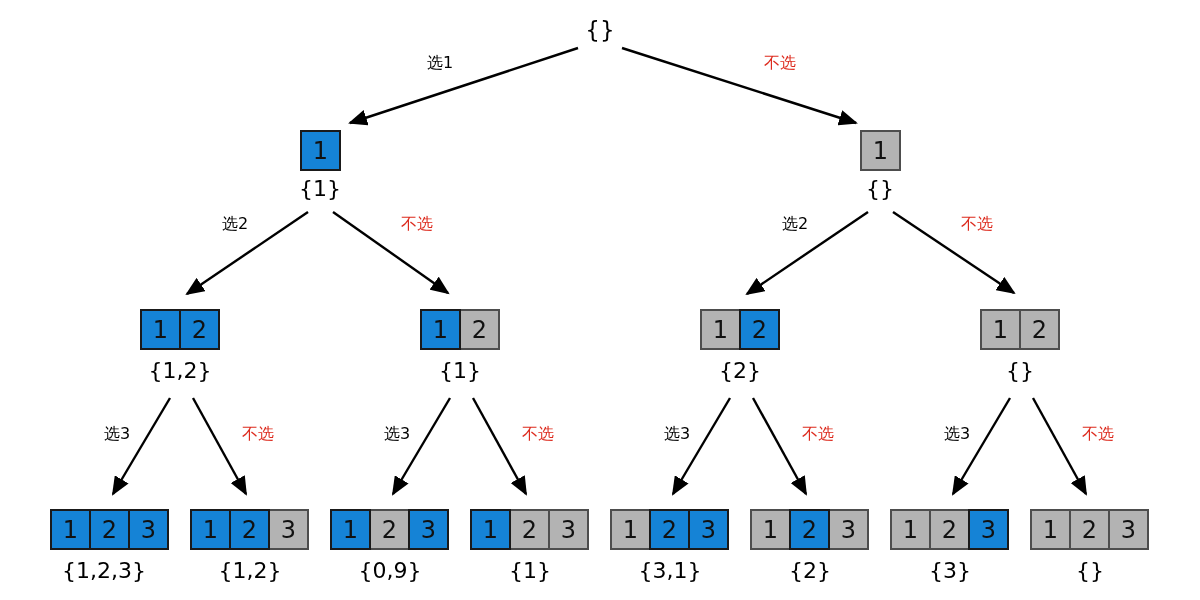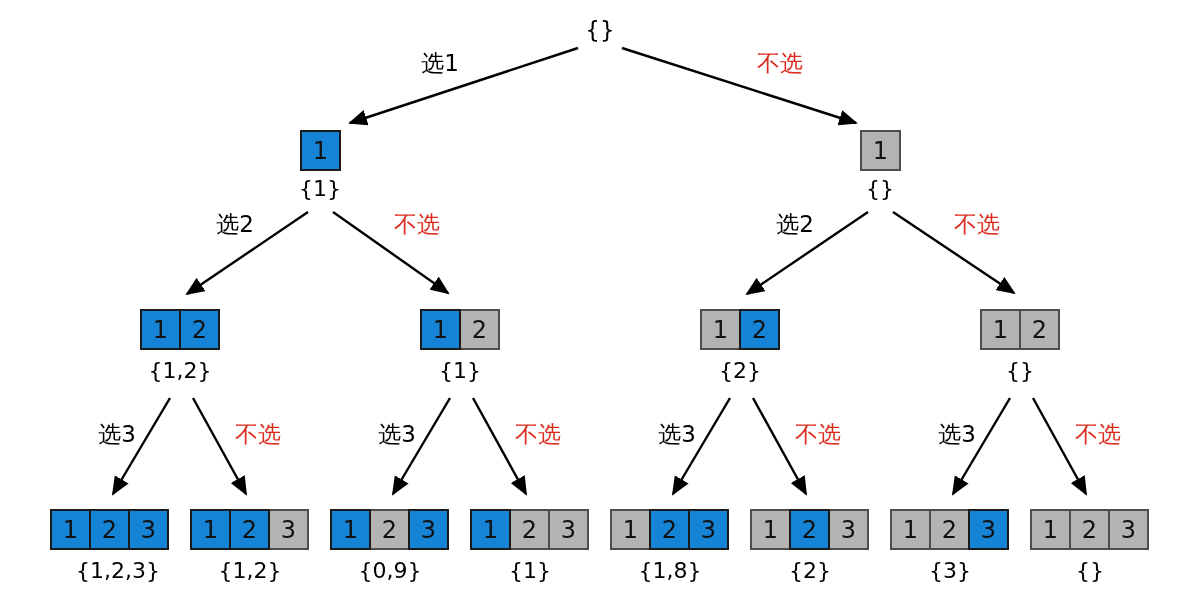--- a/index.html
+++ b/index.html
@@ -21,21 +21,21 @@
   .cell + .cell { margin-left: -2px; }
   .cell.sel   { background: var(--sel-fill, #1583d6); border: 2px solid var(--sel-border, #1a1a1a); z-index: 2; }
   .cell.unsel { background: var(--unsel-fill, #b3b3b3); border: 2px solid var(--unsel-border, #4d4d4d); z-index: 1; }
 
   .lbl {
     position: absolute; transform: translate(-50%, -50%);
     white-space: nowrap; line-height: 1;
   }
   .set-label  { font-size: 22px; color: var(--set-text, #000); }
   .root-label { font-size: 23px; }
-  .edge-label { font-size: 23px; }
+  .edge-label { font-size: 16px; }
   .edge-label.choose { color: var(--choose-text, #000); }
   .edge-label.skip   { color: var(--skip-text, #dd2b1e); font-family: Liberation Serif, serif; }
 </style>
 </head>
 <body>
 
 <div class="canvas">
 
   <svg class="edges" width="1200" height="600">
     <defs>
@@ -113,21 +113,21 @@
   <div class="lbl edge-label choose" style="left:677px; top:434px">选3</div>
   <div class="lbl edge-label skip" style="left:818px; top:434px">不选</div>
   <div class="lbl edge-label choose" style="left:957px; top:434px">选3</div>
   <div class="lbl edge-label skip" style="left:1098px; top:434px">不选</div>
 
   <div class="node" style="left:50px; top:509px">
       <span class="cell sel">1</span>
       <span class="cell sel">2</span>
       <span class="cell sel">3</span>
     </div>
-  <div class="lbl set-label" style="left:118px; top:571px">{1,2,3}</div>
+  <div class="lbl set-label" style="left:104px; top:571px">{1,2,3}</div>
 
   <div class="node" style="left:190px; top:509px">
       <span class="cell sel">1</span>
       <span class="cell sel">2</span>
       <span class="cell unsel">3</span>
     </div>
   <div class="lbl set-label" style="left:250px; top:571px">{1,2}</div>
 
   <div class="node" style="left:330px; top:509px">
       <span class="cell sel">1</span>
@@ -141,21 +141,21 @@
       <span class="cell unsel">2</span>
       <span class="cell unsel">3</span>
     </div>
   <div class="lbl set-label" style="left:530px; top:571px">{1}</div>
 
   <div class="node" style="left:610px; top:509px">
       <span class="cell unsel">1</span>
       <span class="cell sel">2</span>
       <span class="cell sel">3</span>
     </div>
-  <div class="lbl set-label" style="left:670px; top:571px">{1,8}</div>
+  <div class="lbl set-label" style="left:670px; top:571px">{3,1}</div>
 
   <div class="node" style="left:750px; top:509px">
       <span class="cell unsel">1</span>
       <span class="cell sel">2</span>
       <span class="cell unsel">3</span>
     </div>
   <div class="lbl set-label" style="left:810px; top:571px">{2}</div>
 
   <div class="node" style="left:890px; top:509px">
       <span class="cell unsel">1</span>

